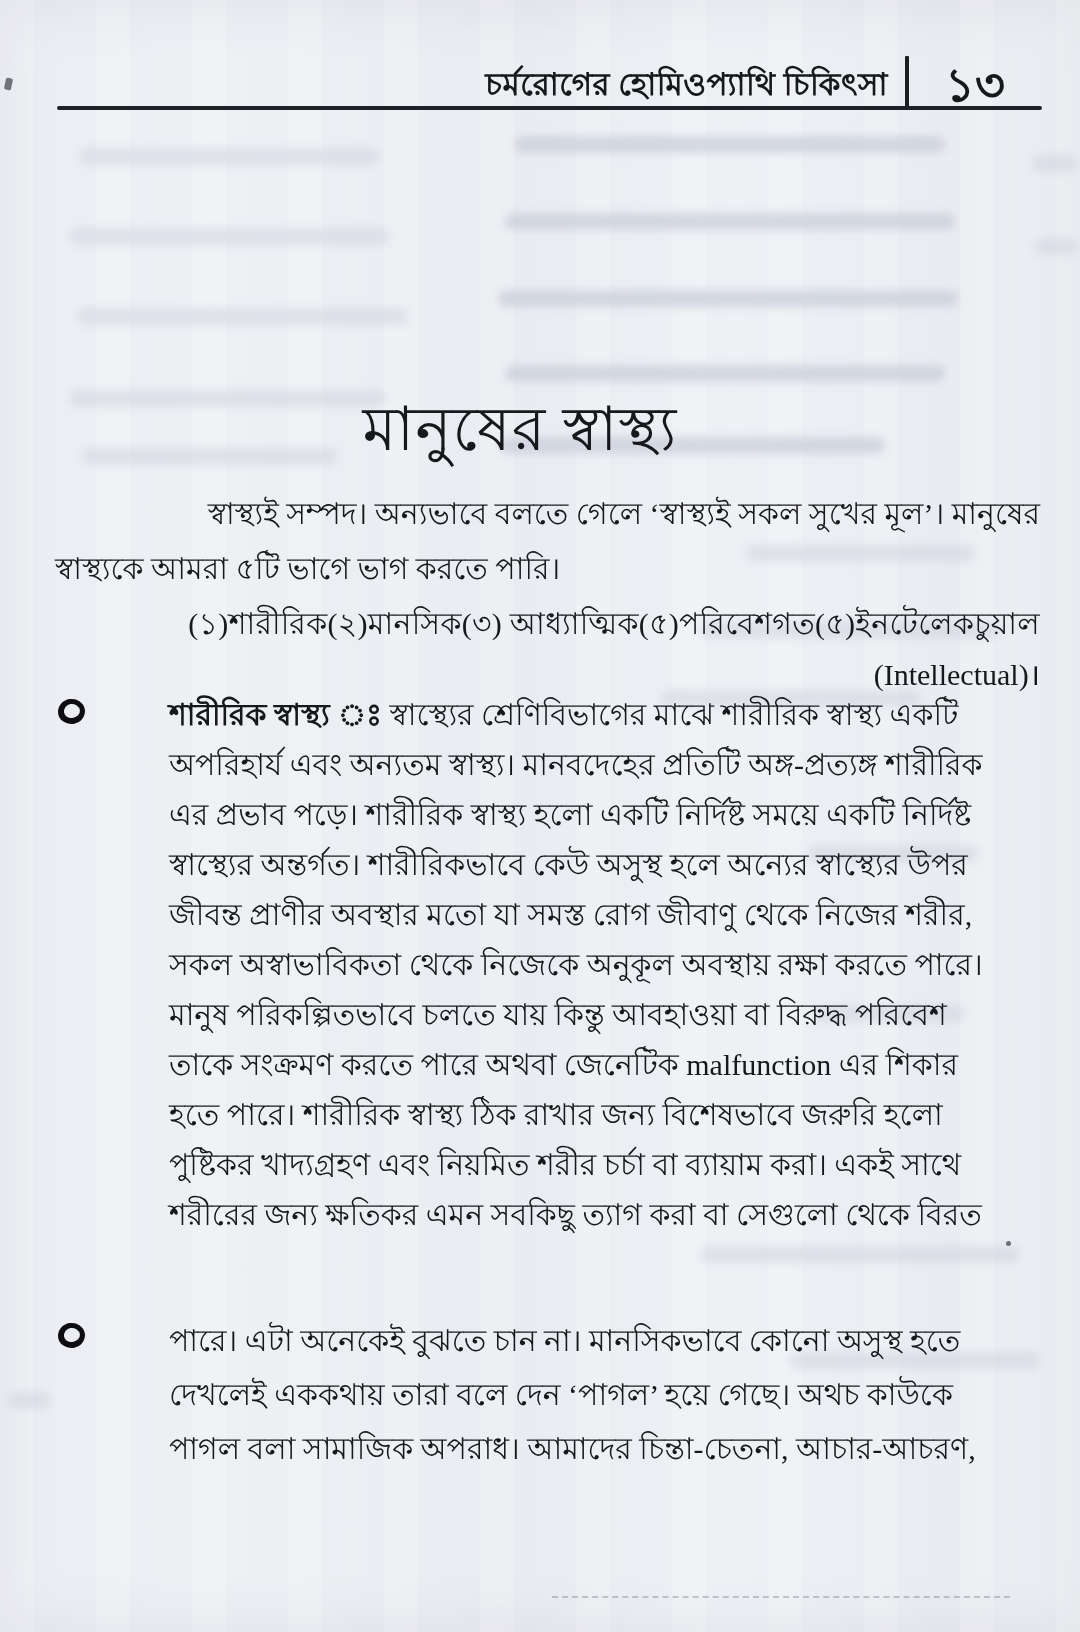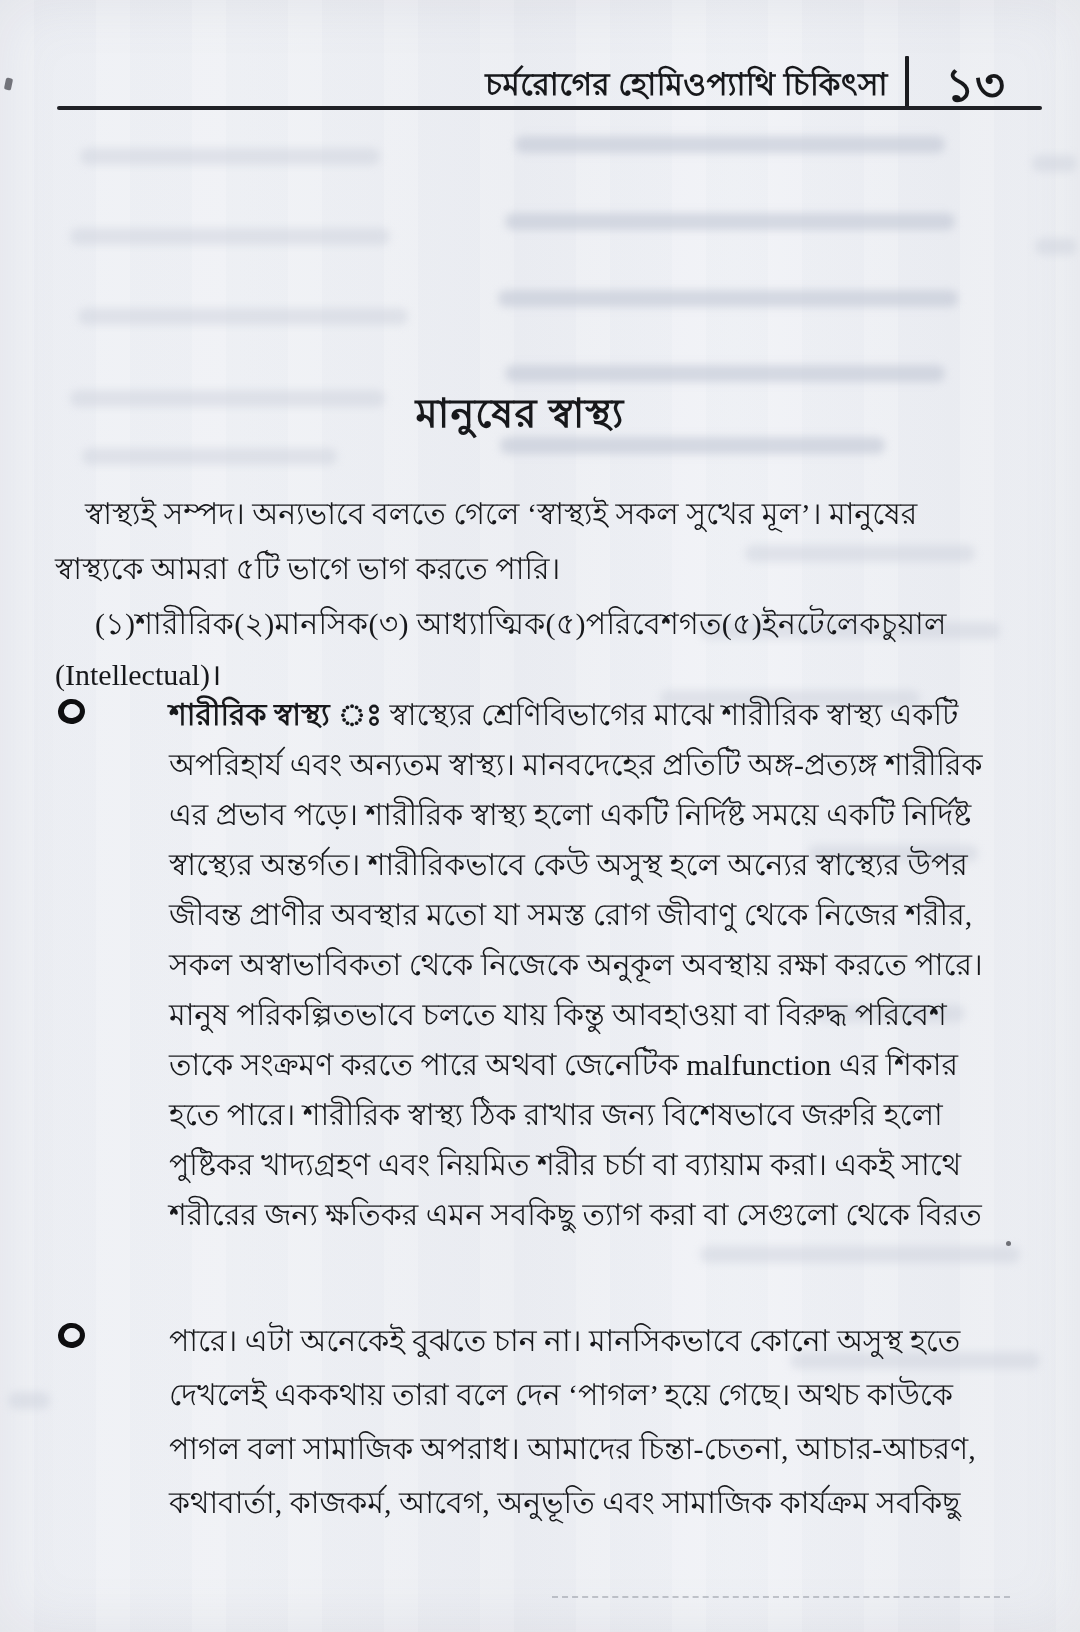--- a/index.html
+++ b/index.html
@@ -57,26 +57,26 @@
     background:#54555c; border-radius:2px; transform:rotate(12deg); opacity:.8;
   }
   .speck-b {
     position:absolute; left:1006px; top:1241px; width:5px; height:5px;
     background:#3b3c41; border-radius:50%; opacity:.7;
   }
 
   
   .chapter-title {
     position:absolute; top:382px; left:0; width:1040px;
-    text-align:center; font-size:40px; font-weight:bold; letter-spacing:1px;
+    text-align:center; font-size:61px; font-weight:normal; letter-spacing:1px;
   }
   .body-text { font-size:30px; line-height:55px; }
   .intro { position:absolute; top:486px; left:55px; width:985px; }
-  .intro .ln1 { padding-left:30px; }
-  .categories { position:absolute; top:596px; left:55px; width:985px; }
+  .intro .ln1 { padding-left:30px;text-align:right; }
+  .categories { position:absolute; top:596px; left:55px; width:985px;text-align:right; }
   .categories .ln1 { padding-left:40px; letter-spacing:.3px; }
   .categories .ln2 { margin-top:-2px; line-height:52px; }
 
   .section { position:absolute; left:55px; width:988px; }
   .section-1 { top:690px; }
   .section-2 { top:1314px; }
   .bullet-circle {
     position:absolute; left:3px; top:9px;
     width:27px; height:25px;
     border:5px solid #0e0e10; border-radius:50%;
@@ -151,16 +151,15 @@
       <div class="sln">শরীরের জন্য ক্ষতিকর এমন সবকিছু ত্যাগ করা বা সেগুলো থেকে বিরত</div>
     </div>
   </div>
 
   <div class="section section-2">
     <span class="bullet-circle"></span>
     <div class="section-body">
       <div class="sln">পারে। এটা অনেকেই বুঝতে চান না। মানসিকভাবে কোনো অসুস্থ হতে</div>
       <div class="sln">দেখলেই এককথায় তারা বলে দেন ‘পাগল’ হয়ে গেছে। অথচ কাউকে</div>
       <div class="sln">পাগল বলা সামাজিক অপরাধ। আমাদের চিন্তা-চেতনা, আচার-আচরণ,</div>
-      <div class="sln">কথাবার্তা, কাজকর্ম,  আবেগ, অনুভূতি এবং সামাজিক কার্যক্রম সবকিছু</div>
     </div>
   </div>
 </div>
 
 </body></html>

